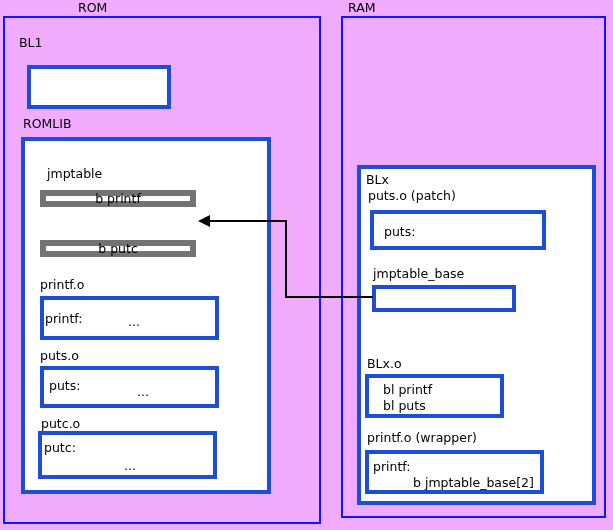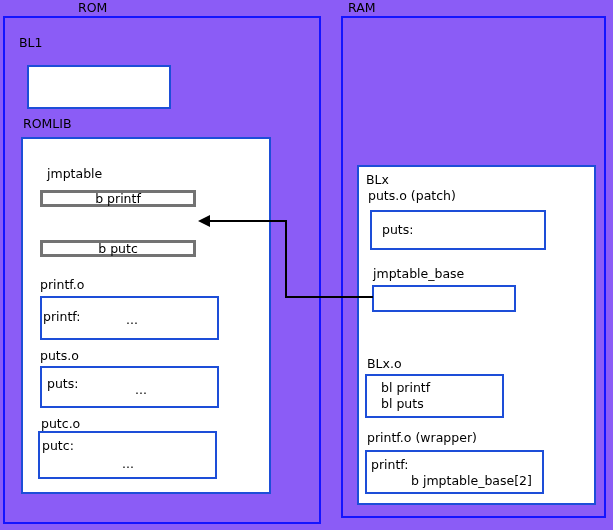--- a/index.html
+++ b/index.html
@@ -7,52 +7,52 @@
     padding: 0;
     background: #ffffff;
   }
   body {
     font-family: "DejaVu Sans", sans-serif;
   }
   #canvas {
     position: relative;
     width: 613px;
     height: 530px;
-    background: #8b5cf6;
+    background: #f0abfc;
     overflow: hidden;
   }
   .lbl {
     position: absolute;
     font-size: 12.5px;
     color: #000000;
     white-space: nowrap;
     line-height: 1;
   }
   .region {
     position: absolute;
     border: 2px solid #1414ff;
     background: transparent;
     box-sizing: border-box;
   }
   .box {
     position: absolute;
-    border: 2px solid #1d4ed8;
+    border: 4px solid #1d4ed8;
     background: #ffffff;
     box-sizing: border-box;
   }
   .box-inner-text {
     position: absolute;
     font-size: 12.5px;
     color: #000000;
     white-space: pre;
     line-height: 1.18;
   }
   .jmprow {
     position: absolute;
-    border: 3px solid #737373;
+    border: 6px solid #737373;
     background: #ffffff;
     box-sizing: border-box;
     display: flex;
     align-items: center;
     justify-content: center;
     font-size: 12.5px;
     color: #000000;
   }
   .conn {
     position: absolute;

